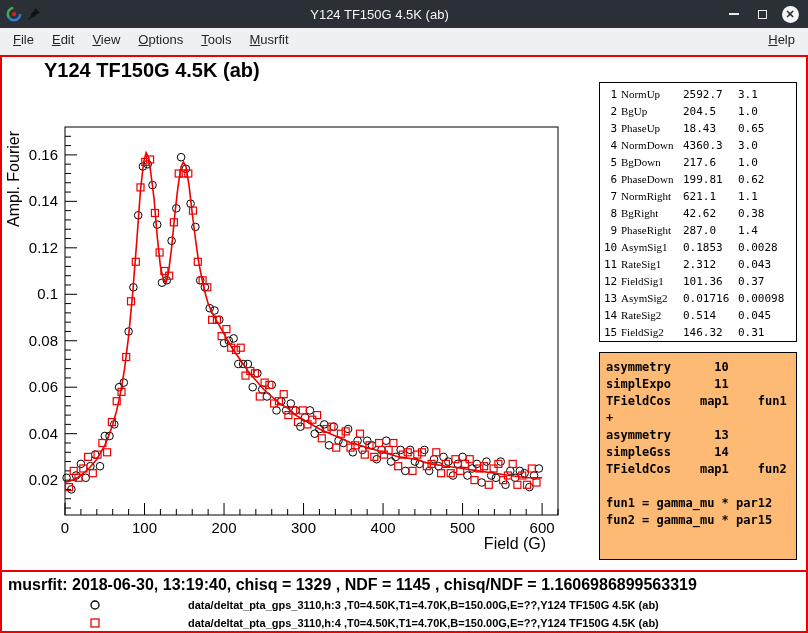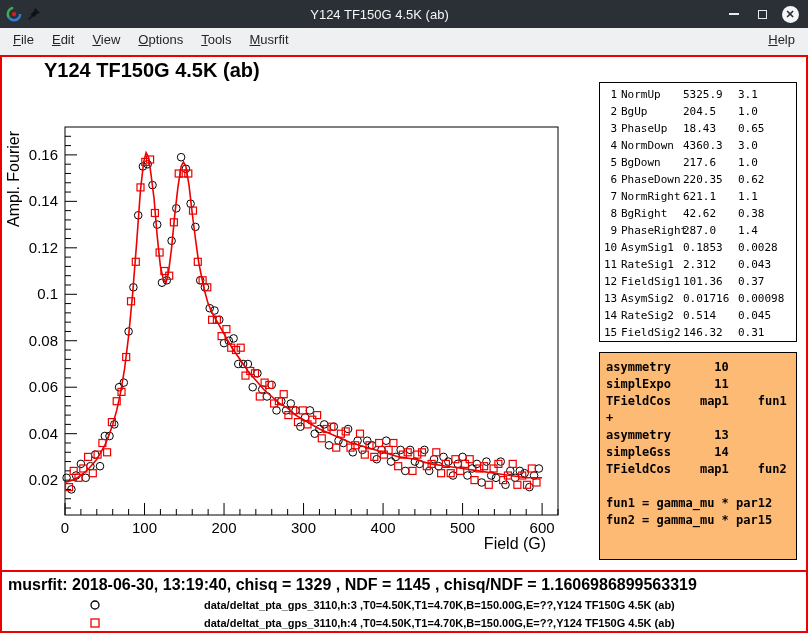--- a/index.html
+++ b/index.html
@@ -38,33 +38,33 @@
   svg.chart{position:absolute;left:0;top:0;}
   
   .params-box{
     position:absolute;left:597px;top:25px;width:198px;height:260px;
     border:1px solid #000;box-sizing:border-box;padding:3px 4px;
     font-family:"DejaVu Sans Mono",monospace;font-size:11px;line-height:17px;color:#000;
     overflow:hidden;background:#fff;
   }
   .param-row{display:flex;white-space:pre;}
   .pc0{width:13px;text-align:right;margin-right:4px;}
-  .pc1{width:62px;}
+  .pc1{width:62px;font-family:Liberation Serif, serif;}
   .pc2{width:55px;}
   .pc3{flex:1;}
   .theory-box{
     position:absolute;left:597px;top:295px;width:198px;height:208px;
     border:1px solid #000;box-sizing:border-box;padding:6px 6px;
     font-family:"DejaVu Sans Mono",monospace;font-size:12px;font-weight:bold;
     line-height:17px;color:#000;white-space:pre;overflow:hidden;background:#fdba74;
   }
   
   .status-region{border-top:2px solid #ee0000;flex:1;background:#fff;overflow:hidden;}
   .status-line{padding:4px 6px 2px;font-size:16px;font-weight:bold;color:#000;}
-  .legend-row{display:flex;align-items:center;height:18px;gap:16px;}
+  .legend-row{display:flex;align-items:center;height:18px;}
   .legend-marker-cell{width:186px;display:flex;justify-content:center;align-items:center;}
   .legend-label{font-size:11px;font-weight:bold;color:#000;}
 </style>
 </head>
 <body>
 
 <div class="window">
 
   <div class="titlebar">
     <div class="tb-icons">
@@ -408,26 +408,26 @@
             <rect x="516.7" y="415.0" width="7" height="7" fill="none" stroke="#ee0000" stroke-width="1.2"></rect>
             <rect x="521.5" y="424.3" width="7" height="7" fill="none" stroke="#ee0000" stroke-width="1.2"></rect>
             <rect x="526.3" y="408.0" width="7" height="7" fill="none" stroke="#ee0000" stroke-width="1.2"></rect>
             <rect x="531.0" y="422.0" width="7" height="7" fill="none" stroke="#ee0000" stroke-width="1.2"></rect>
           </g>
           <g>
             <polyline points="63.0,425.5 71.0,423.1 78.9,418.5 86.9,411.5 94.8,402.2 102.8,388.3 106.7,379.0 110.7,367.4 114.7,353.4 118.7,334.9 122.6,311.6 126.6,279.1 130.6,237.3 134.6,186.2 138.5,132.7 141.7,104.9 144.1,95.6 146.5,100.2 148.9,116.5 152.1,142.0 155.2,179.2 158.4,209.4 161.6,223.3 164.0,225.7 166.4,216.4 169.6,190.8 172.7,158.3 175.9,130.4 179.1,109.5 181.5,104.9 183.9,109.5 187.0,128.1 190.2,156.0 193.4,181.5 196.6,204.8 199.8,221.0 202.9,235.0 206.1,246.6 210.1,255.9 214.1,262.8 218.1,269.8 222.0,276.8 230.0,290.7 237.9,302.3 245.9,314.0 253.8,323.2 261.8,332.5 269.7,339.5 277.7,346.5 285.6,351.1 293.6,358.1 301.5,362.7 317.5,372.0 333.4,379.0 349.3,386.0 365.2,390.6 381.1,395.3 397.0,399.9 412.9,402.2 428.8,406.9 444.7,409.2 460.6,411.5 476.5,413.9 492.4,416.2 508.3,418.5 524.2,420.8 540.1,420.8" fill="none" stroke="#ee0000" stroke-width="1.6"></polyline>
           </g>
         </svg>
       <div class="params-box">
-          <div class="param-row"><span class="pc0">1</span><span class="pc1">NormUp</span><span class="pc2">5325.9</span><span class="pc3">3.1</span></div>
+          <div class="param-row"><span class="pc0">1</span><span class="pc1">NormUp</span><span class="pc2">2592.7</span><span class="pc3">3.1</span></div>
           <div class="param-row"><span class="pc0">2</span><span class="pc1">BgUp</span><span class="pc2">204.5</span><span class="pc3">1.0</span></div>
           <div class="param-row"><span class="pc0">3</span><span class="pc1">PhaseUp</span><span class="pc2">18.43</span><span class="pc3">0.65</span></div>
           <div class="param-row"><span class="pc0">4</span><span class="pc1">NormDown</span><span class="pc2">4360.3</span><span class="pc3">3.0</span></div>
           <div class="param-row"><span class="pc0">5</span><span class="pc1">BgDown</span><span class="pc2">217.6</span><span class="pc3">1.0</span></div>
-          <div class="param-row"><span class="pc0">6</span><span class="pc1">PhaseDown</span><span class="pc2">220.35</span><span class="pc3">0.62</span></div>
+          <div class="param-row"><span class="pc0">6</span><span class="pc1">PhaseDown</span><span class="pc2">199.81</span><span class="pc3">0.62</span></div>
           <div class="param-row"><span class="pc0">7</span><span class="pc1">NormRight</span><span class="pc2">621.1</span><span class="pc3">1.1</span></div>
           <div class="param-row"><span class="pc0">8</span><span class="pc1">BgRight</span><span class="pc2">42.62</span><span class="pc3">0.38</span></div>
           <div class="param-row"><span class="pc0">9</span><span class="pc1">PhaseRight</span><span class="pc2">287.0</span><span class="pc3">1.4</span></div>
           <div class="param-row"><span class="pc0">10</span><span class="pc1">AsymSig1</span><span class="pc2">0.1853</span><span class="pc3">0.0028</span></div>
           <div class="param-row"><span class="pc0">11</span><span class="pc1">RateSig1</span><span class="pc2">2.312</span><span class="pc3">0.043</span></div>
           <div class="param-row"><span class="pc0">12</span><span class="pc1">FieldSig1</span><span class="pc2">101.36</span><span class="pc3">0.37</span></div>
           <div class="param-row"><span class="pc0">13</span><span class="pc1">AsymSig2</span><span class="pc2">0.01716</span><span class="pc3">0.00098</span></div>
           <div class="param-row"><span class="pc0">14</span><span class="pc1">RateSig2</span><span class="pc2">0.514</span><span class="pc3">0.045</span></div>
           <div class="param-row"><span class="pc0">15</span><span class="pc1">FieldSig2</span><span class="pc2">146.32</span><span class="pc3">0.31</span></div>
         </div>

